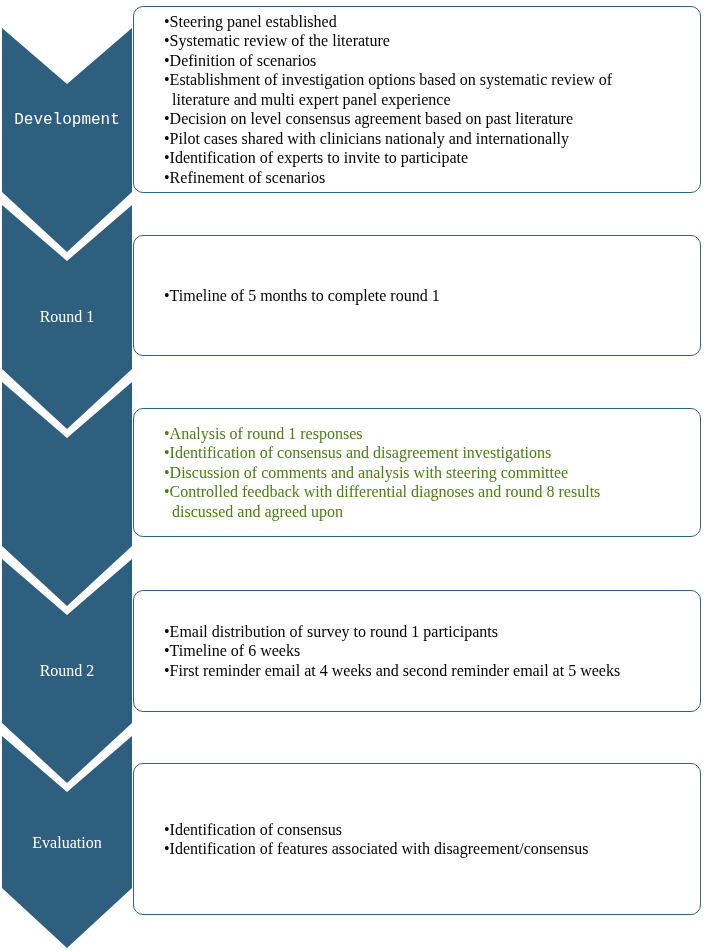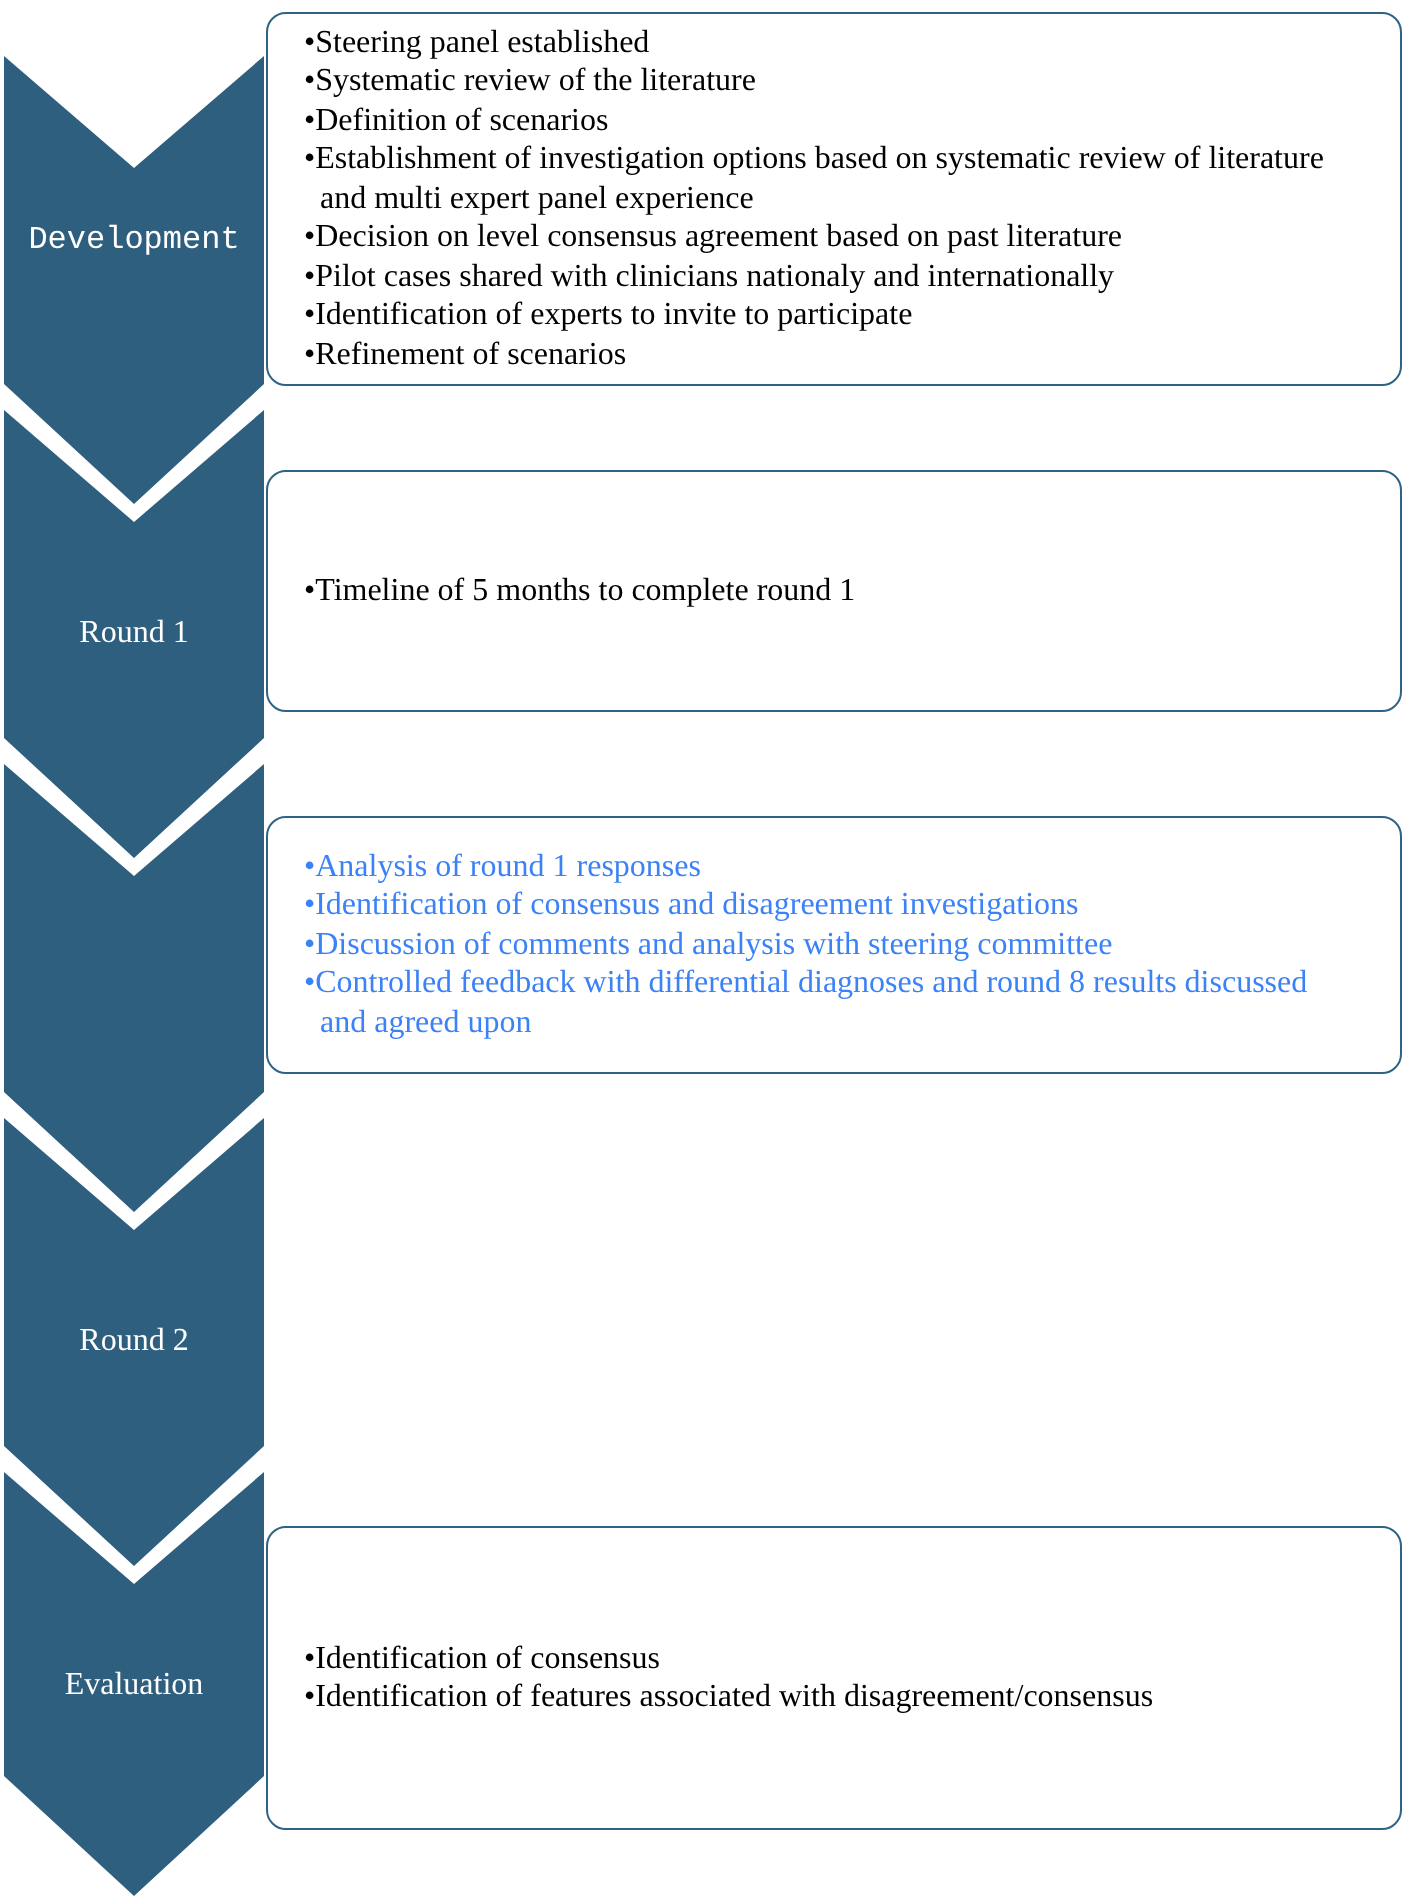--- a/index.html
+++ b/index.html
@@ -52,21 +52,21 @@
     flex-direction: column;
     justify-content: center;
   }
   .box-0 { top: 6px;   height: 187px; }
   .box-1 { top: 235px; height: 121px; }
   .box-2 { top: 408px; height: 129px; }
   .box-3 { top: 590px; height: 122px; }
   .box-4 { top: 763px; height: 152px; }
 
   .bullet-list {
-    margin: 4px;
+    margin: 16px;
     padding: 0 30px 0 14px;
     list-style: none;
     font-size: 16px;
     line-height: 19.5px;
     color: #000000;
   }
   .bullet-list li {
     padding-left: 8px;
     text-indent: -8px;
   }
@@ -100,25 +100,32 @@
         <li>•Identification of experts to invite to participate</li>
         <li>•Refinement of scenarios</li>
       </ul>
   </div>
   <div class="stage-box box-1" style="border-color: rgb(47, 99, 133);">
     <ul class="bullet-list" style="color: rgb(0, 0, 0);">
         <li>•Timeline of 5 months to complete round 1</li>
       </ul>
   </div>
   <div class="stage-box box-2" style="border-color: rgb(47, 99, 133);">
-    <ul class="bullet-list" style="color: #3b82f6;">
+    <ul class="bullet-list" style="color: #4d7c0f;">
         <li>•Analysis of round 1 responses</li>
         <li>•Identification of consensus and disagreement investigations</li>
         <li>•Discussion of comments and analysis with steering committee</li>
         <li>•Controlled feedback with differential diagnoses and round 8 results discussed and agreed upon</li>
+      </ul>
+  </div>
+  <div class="stage-box box-3" style="border-color: rgb(47, 99, 133);">
+    <ul class="bullet-list" style="color: rgb(0, 0, 0);">
+        <li>•Email distribution of survey to round 1 participants</li>
+        <li>•Timeline of 6 weeks</li>
+        <li>•First reminder email at 4 weeks and second reminder email at 5 weeks</li>
       </ul>
   </div>
   <div class="stage-box box-4" style="border-color: rgb(47, 99, 133);">
     <ul class="bullet-list" style="color: rgb(0, 0, 0);">
         <li>•Identification of consensus</li>
         <li>•Identification of features associated with disagreement/consensus</li>
       </ul>
   </div>
 
 </div>

